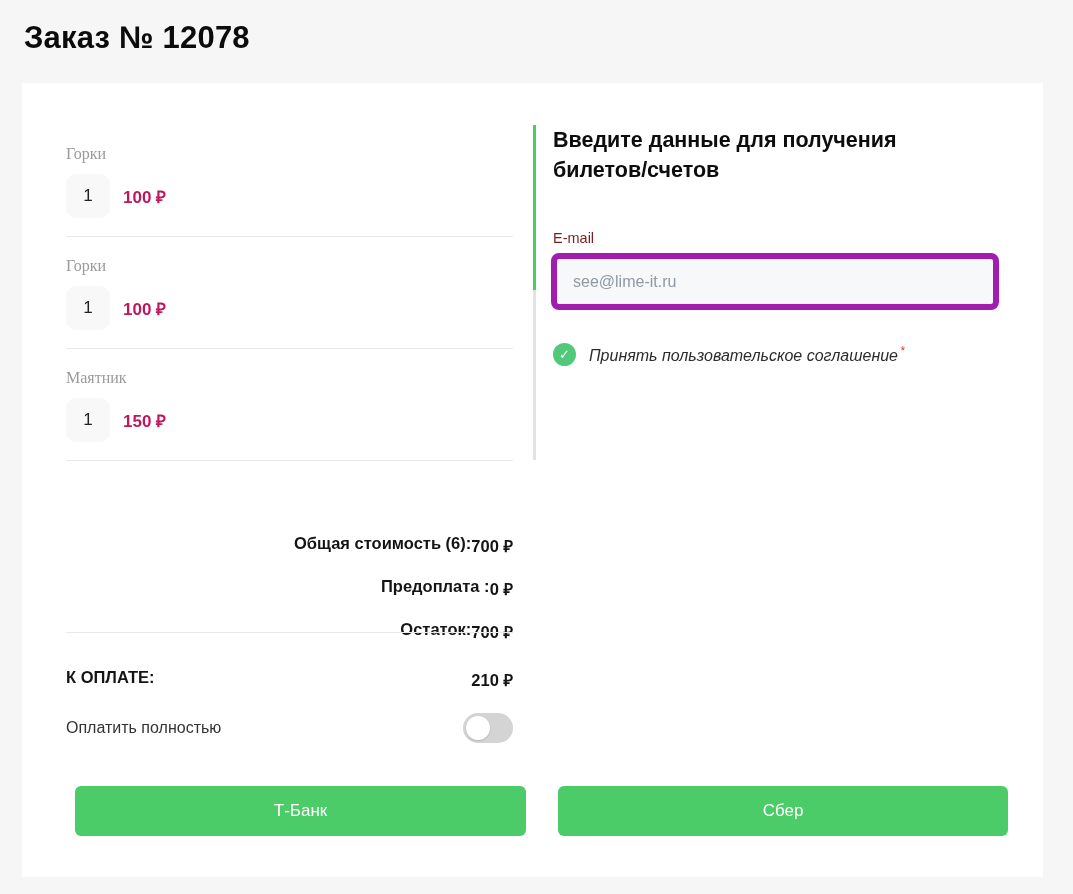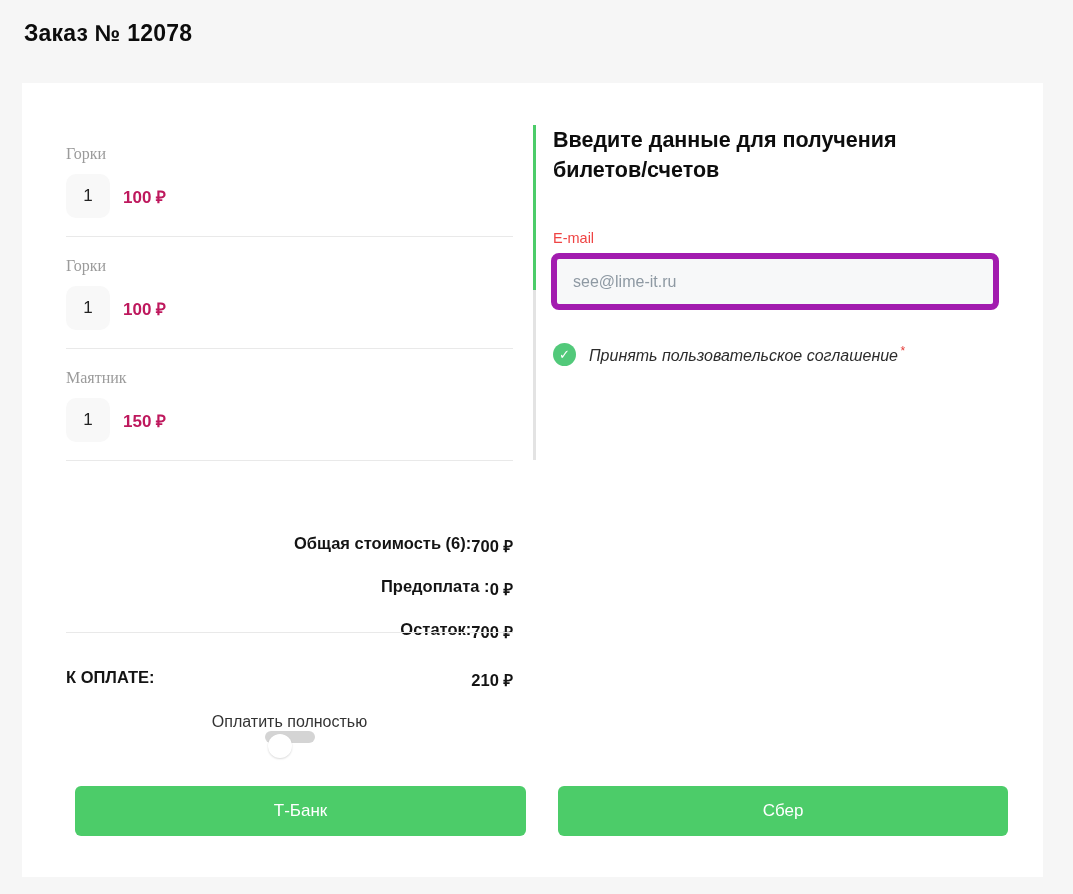--- a/index.html
+++ b/index.html
@@ -5,21 +5,21 @@
   * { margin:0; padding:0; box-sizing:border-box; }
   html,body { width:1073px; height:894px; }
   body {
     background:#f6f6f6;
     font-family:"Liberation Sans", sans-serif;
     position:relative;
     color:#111;
   }
   .page-title {
     position:absolute; left:24px; top:20px;
-    font-size:23px; font-weight:800; color:#0c0c0c; letter-spacing:.2px;
+    font-size:31px; font-weight:800; color:#0c0c0c; letter-spacing:.2px;
   }
   .card {
     position:absolute; left:22px; top:83px; width:1021px; height:794px;
     background:#ffffff;
   }
   
   .item-label { position:absolute; left:44px; font-size:16px; color:#9b9b9b;font-family:Liberation Serif, serif; }
   .qty-row { position:absolute; left:44px; height:44px; display:flex; align-items:center; }
   .qty-box {
     width:44px; height:44px; background:#f8f8f8; border-radius:10px;
@@ -31,21 +31,21 @@
   .total-row {
     position:absolute; left:44px; width:447px; display:flex;
     justify-content:flex-end; font-size:16.5px; font-weight:700; color:#141414;margin-top:41px;
   }
   .due-row {
     position:absolute; left:44px; width:447px; display:flex;
     justify-content:space-between; font-size:16.5px; font-weight:700; color:#141414;
   }
   .toggle-row {
     position:absolute; left:44px; top:630px; width:447px; height:30px;
-    display:flex; justify-content:center; align-items:center;flex-direction:column;
+    display:flex; justify-content:space-between; align-items:center;
   }
   .toggle-label { font-size:16px; color:#333; }
   .toggle {
     width:50px; height:30px; border-radius:15px; background:#d4d4d4;
     position:relative; cursor:pointer;
   }
   .toggle .knob {
     position:absolute; left:3px; top:3px; width:24px; height:24px;
     border-radius:50%; background:#ffffff; box-shadow:0 1px 2px rgba(0,0,0,.15);
   }
@@ -55,21 +55,21 @@
     cursor:pointer; display:flex; align-items:center; justify-content:center;margin-left:9px;
   }
   
   .vbar-green { position:absolute; left:511px; top:42px; width:3px; height:165px; }
   .vbar-gray  { position:absolute; left:511px; top:207px; width:3px; height:170px; background:#e3e3e3; }
   
   .form-heading {
     position:absolute; left:531px; top:42px; width:420px;
     font-size:21.5px; font-weight:800; line-height:30px; color:#0d0d0d;
   }
-  .email-label { position:absolute; left:531px; top:147px; font-size:14.5px; color:#ef4444; }
+  .email-label { position:absolute; left:531px; top:147px; font-size:14.5px; color:#7f1d1d; }
   .email-input {
     position:absolute; left:529px; top:170px; width:448px; height:57px;
     background:#f7f8f9; border:6px solid #a21caf; border-radius:8px;
     padding-left:16px; font-size:16px; color:#8e99a3;
     font-family:"Liberation Sans", sans-serif; outline:none;
   }
   .agreement-row {
     position:absolute; left:531px; top:260px; display:flex; align-items:center; cursor:pointer;
   }
   .check-circle {

